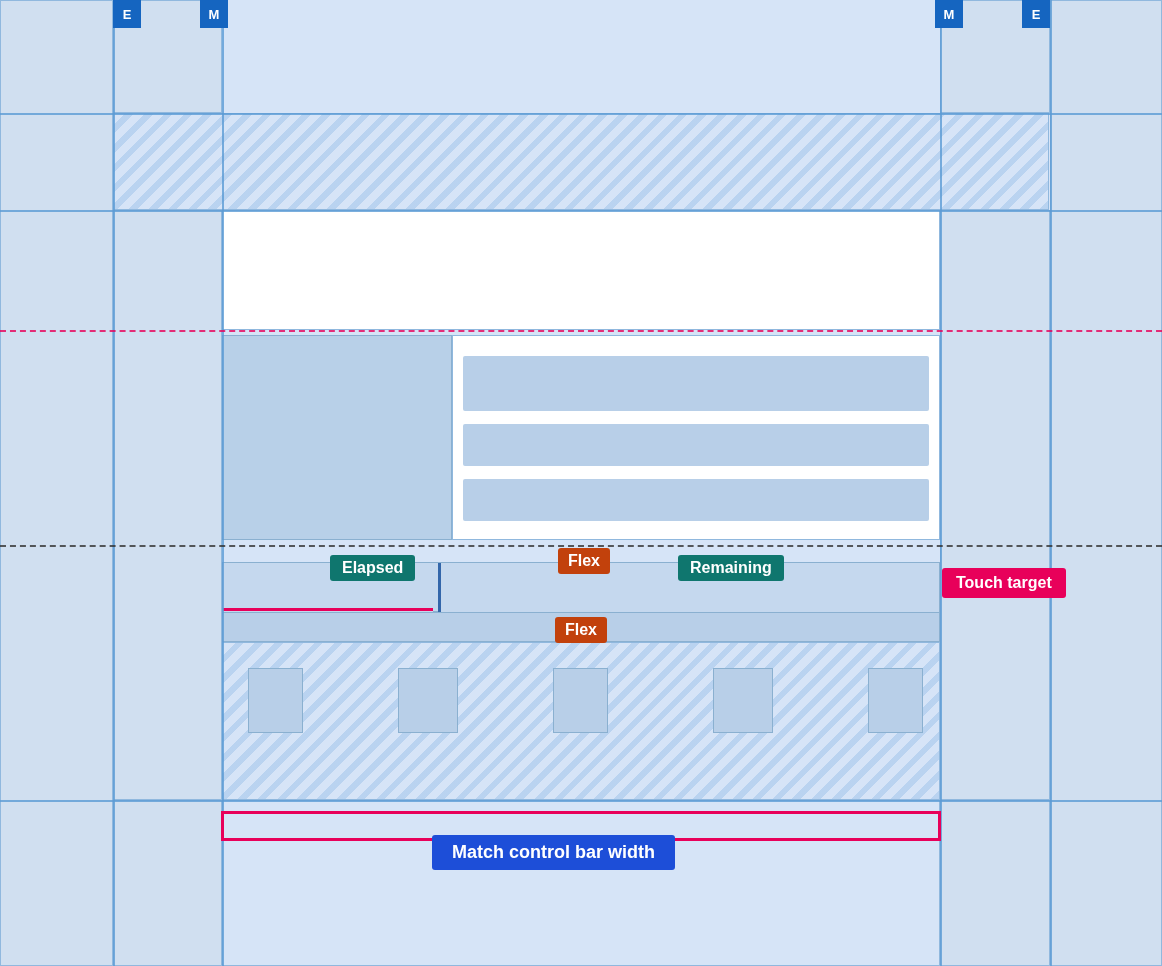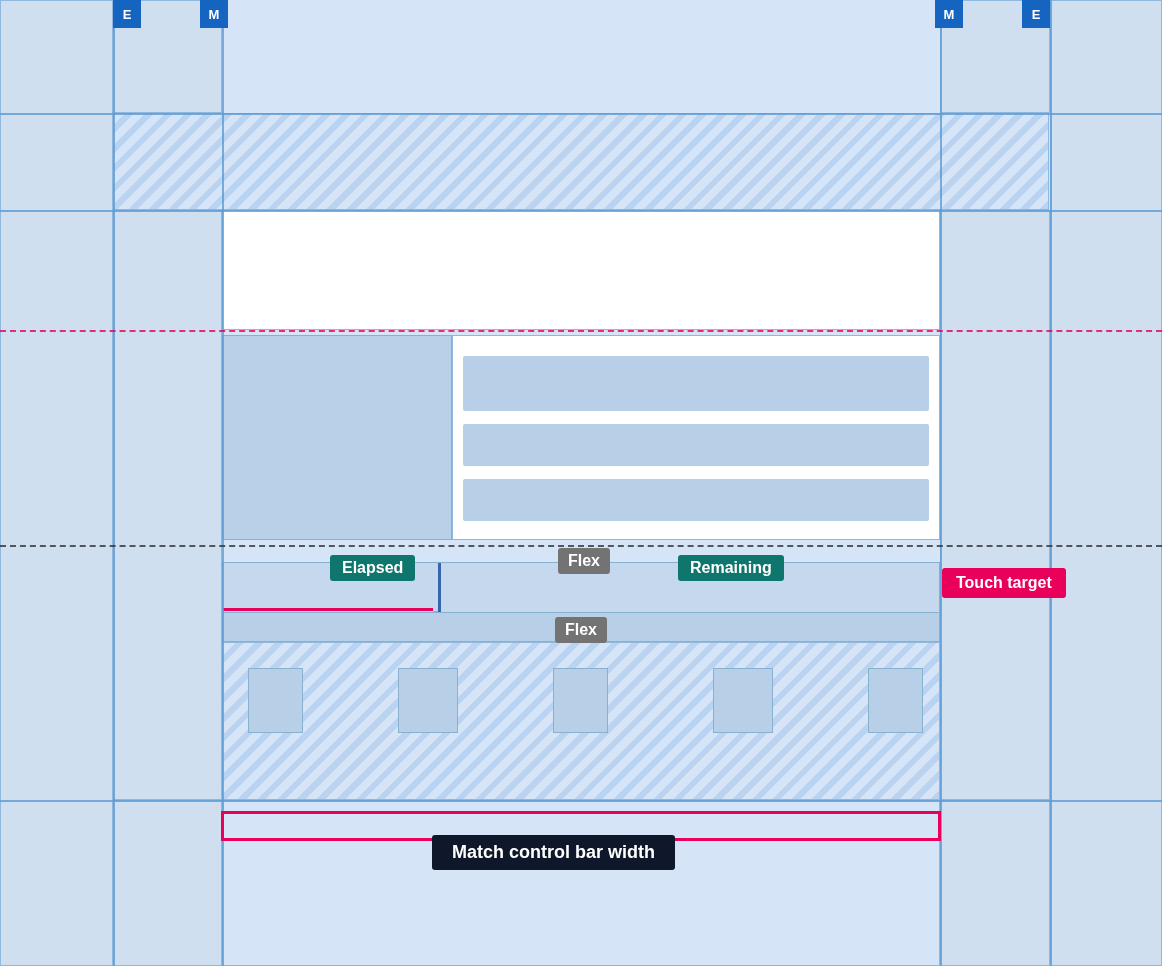--- a/index.html
+++ b/index.html
@@ -156,21 +156,21 @@
     
     .pink-line {
       position: absolute;
       height: 3px;
       background: #e8005a;
     }
 
     
     .flex-label {
       position: absolute;
-      background: #737373;
+      background: #c2410c;
       color: white;
       font-size: 16px;
       font-weight: bold;
       padding: 4px 10px;
       border-radius: 3px;
       z-index: 50;
     }
 
     
     .touch-target-label {
@@ -186,21 +186,21 @@
 
     .side-panels {
       position: absolute;
       background: #d0dff0;
       border: 1px solid #90b8de;
     }
 
     
     .match-label {
       position: absolute;
-      background: #0f172a;
+      background: #1d4ed8;
       color: white;
       font-size: 18px;
       font-weight: bold;
       padding: 7px 20px;
       border-radius: 3px;
       z-index: 50;
     }
 
     
     .match-box {

